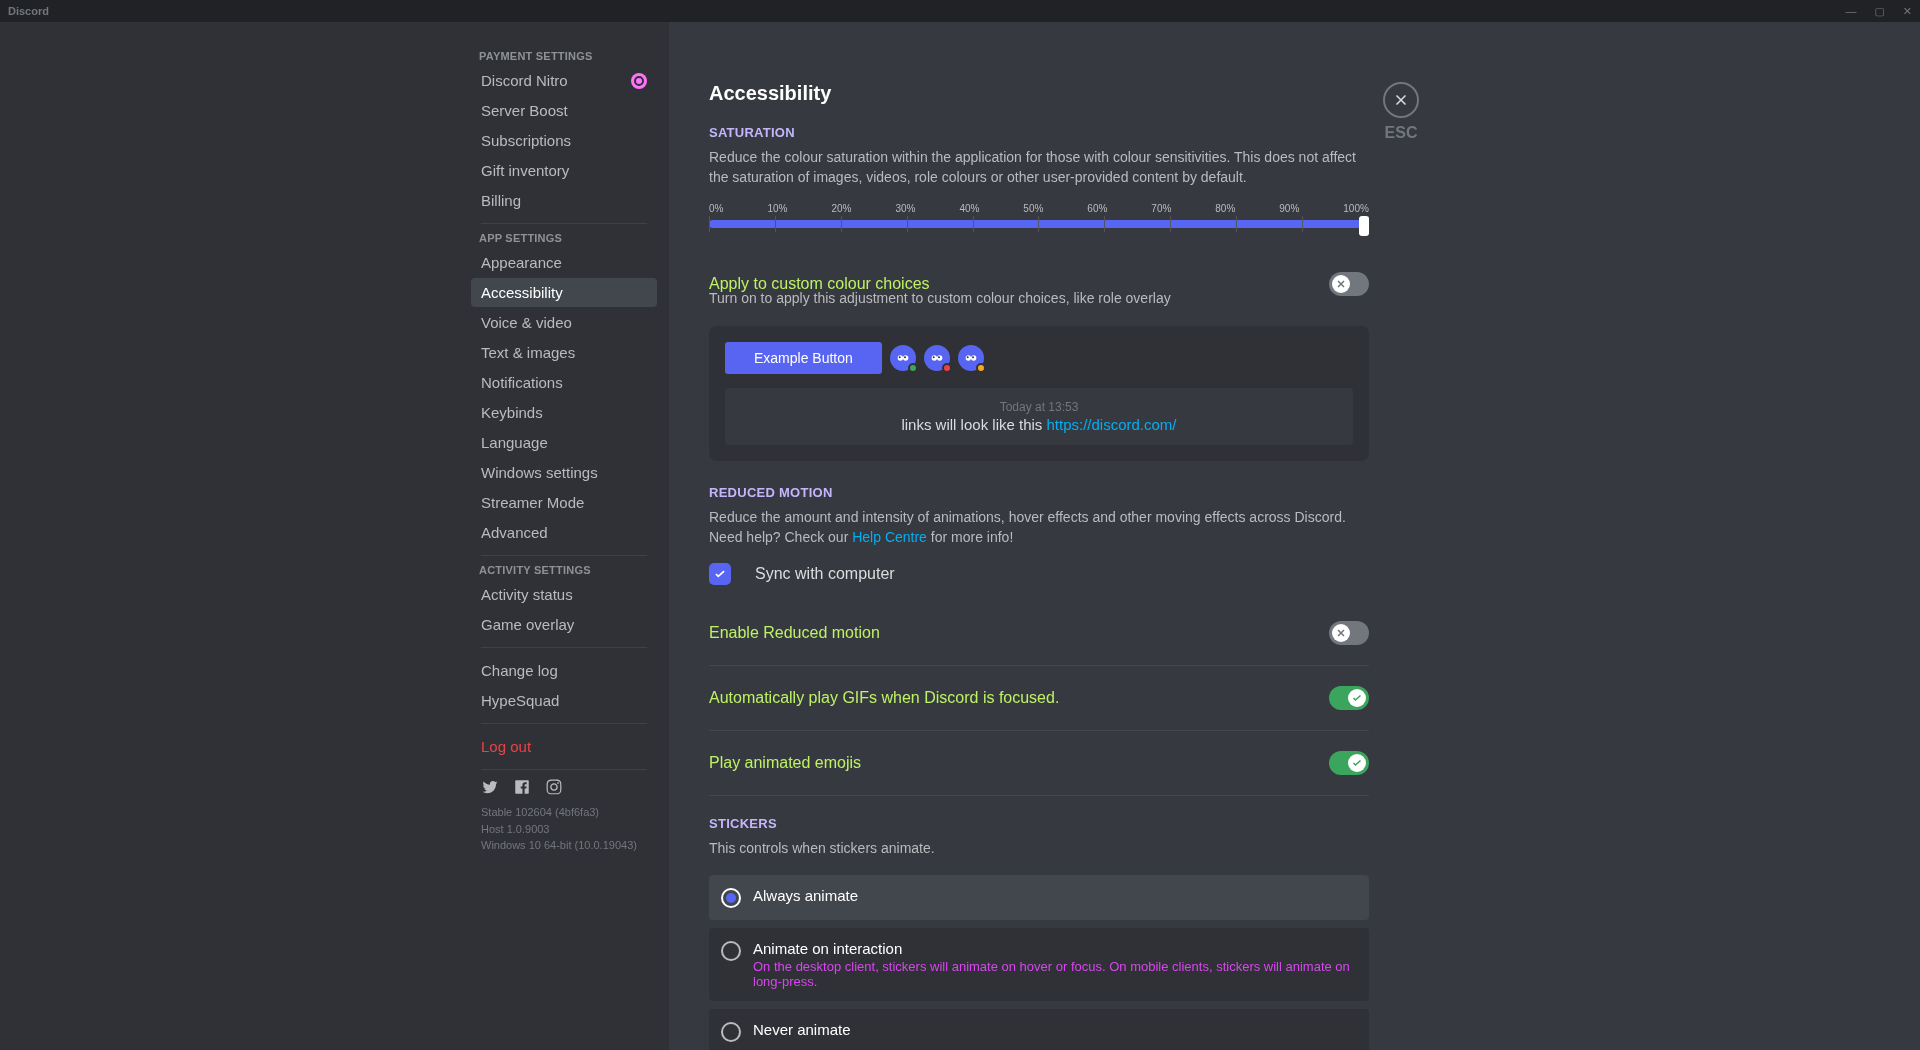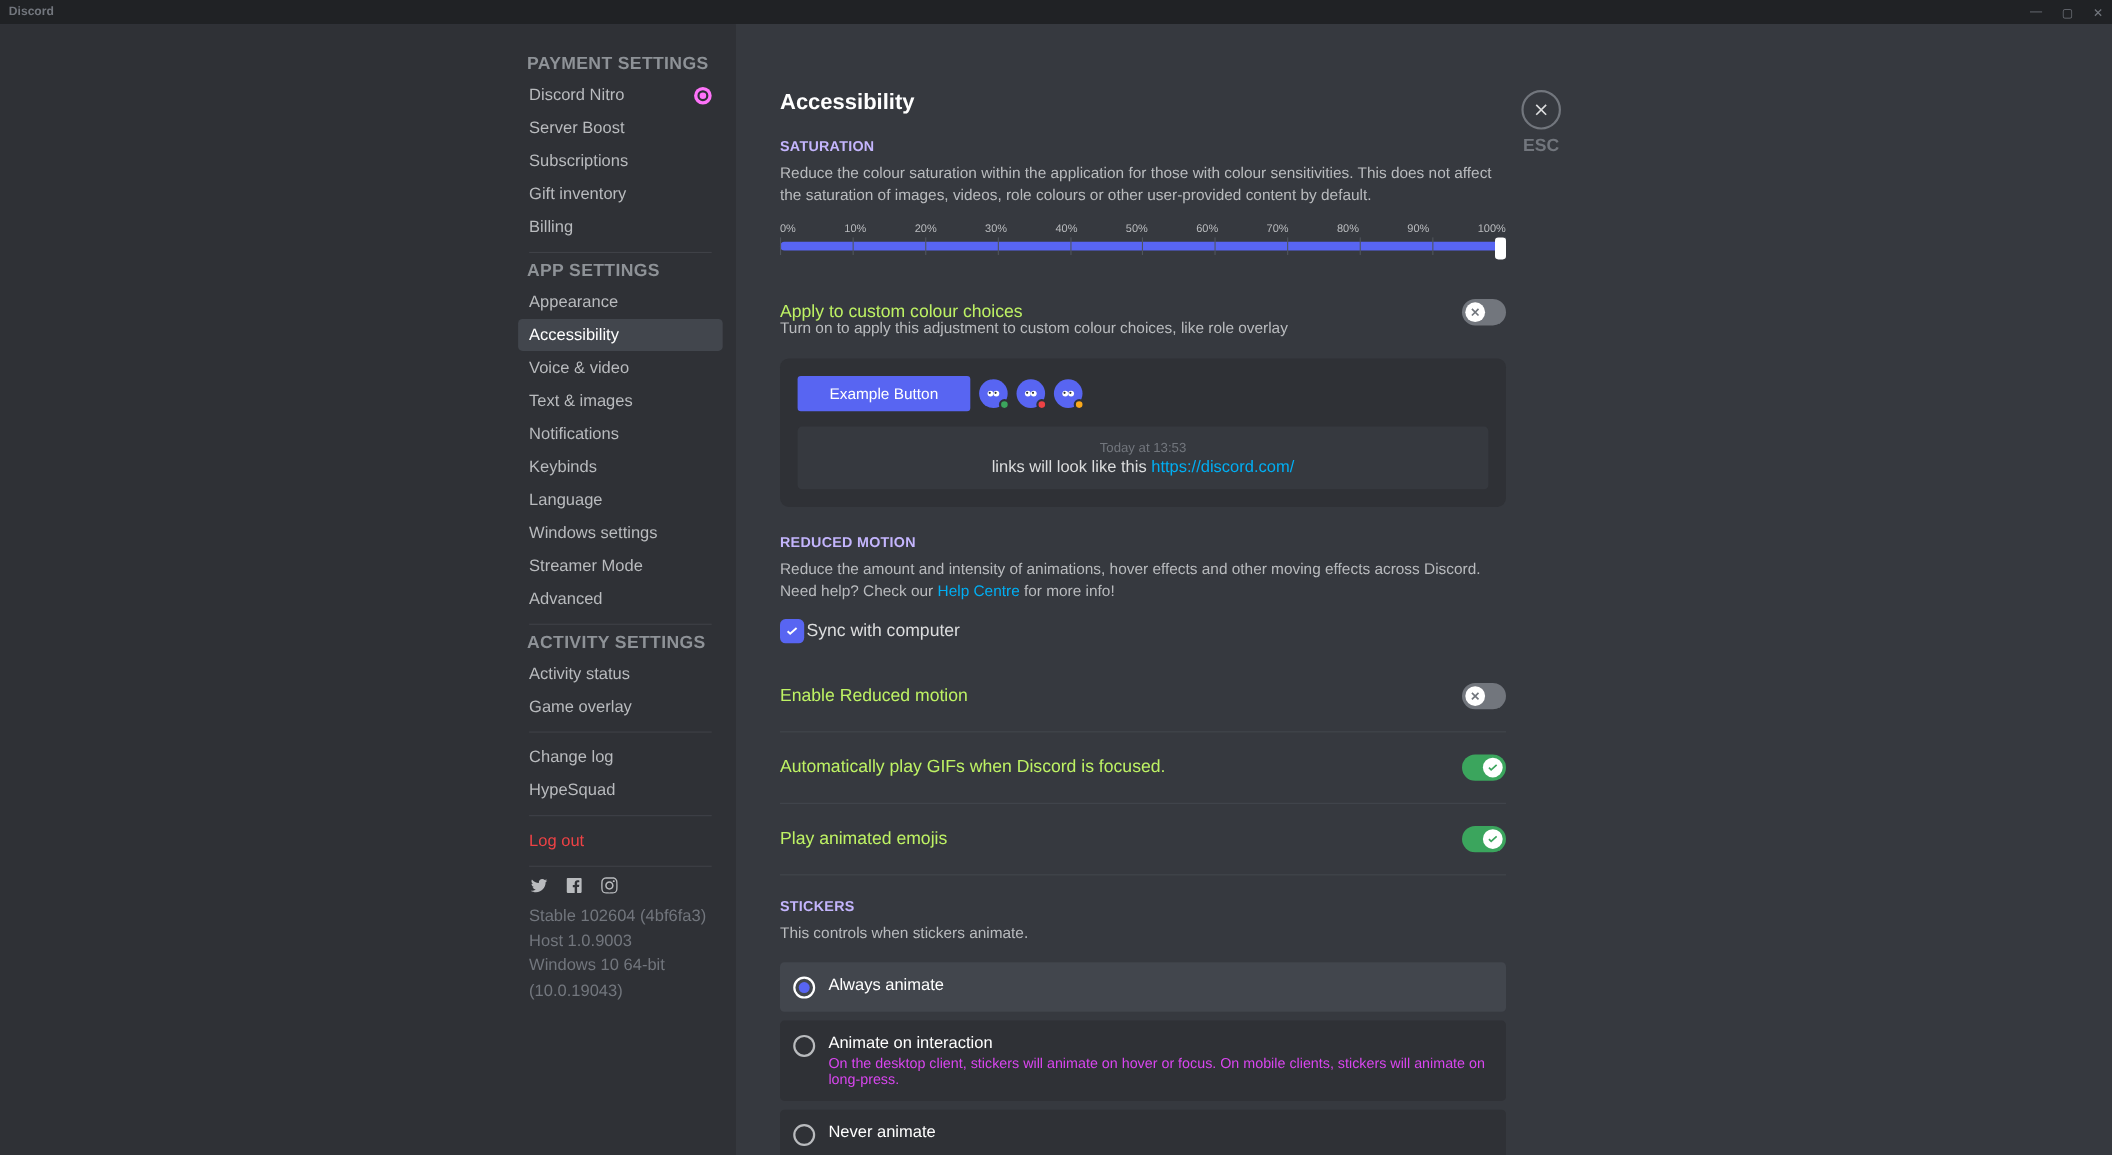--- a/index.html
+++ b/index.html
@@ -36,21 +36,21 @@
       justify-content: flex-end;
       background: #2f3136;
     }
     .sidebar {
       width: 218px;
       padding: 20px 12px 20px 20px;
       overflow-y: auto;
     }
     .sidebar::-webkit-scrollbar { width: 0; }
     .sidebar-category {
-      font-size: 16px;
+      font-size: 11px;
       font-weight: 700;
       color: #8e9297;
       margin: 8px 8px 4px;
       letter-spacing: 0.02em;
     }
     .sidebar-item {
       display: flex;
       align-items: center;
       justify-content: space-between;
       padding: 6px 10px;
@@ -82,21 +82,21 @@
       border-radius: 50%;
     }
     .social-icons {
       display: flex;
       gap: 14px;
       margin: 8px 10px;
       color: #b9bbbe;
     }
     .social-icons svg { width: 18px; height: 18px; fill: currentColor; cursor: pointer; }
     .sidebar-footer {
-      font-size: 15px;
+      font-size: 11px;
       color: #72767d;
       margin: 8px 10px;
       line-height: 1.5;
     }
     .content-outer {
       flex: 1 1 800px;
       display: flex;
       justify-content: flex-start;
       background: #36393f;
       overflow-y: auto;
@@ -263,21 +263,21 @@
       border-radius: 4px;
       padding: 12px;
       text-align: center;
       font-size: 15px;
     }
     .preview-msg .timestamp { font-size: 12px; color: #72767d; margin-bottom: 2px; }
     .preview-msg a { color: #00aff4; text-decoration: none; }
     .checkbox-row {
       display: flex;
       align-items: center;
-      gap: 2px;
+      gap: 24px;
       margin-bottom: 16px;
     }
     .checkbox {
       width: 22px; height: 22px;
       background: #5865f2;
       border-radius: 5px;
       display: flex;
       align-items: center;
       justify-content: center;
       cursor: pointer;

